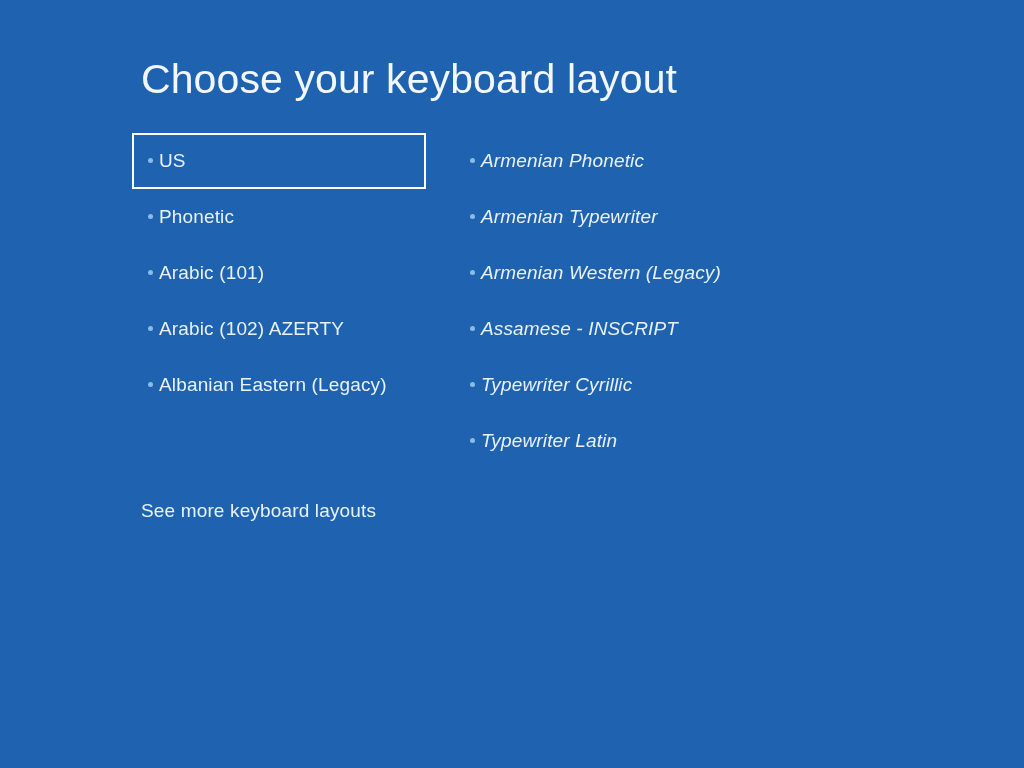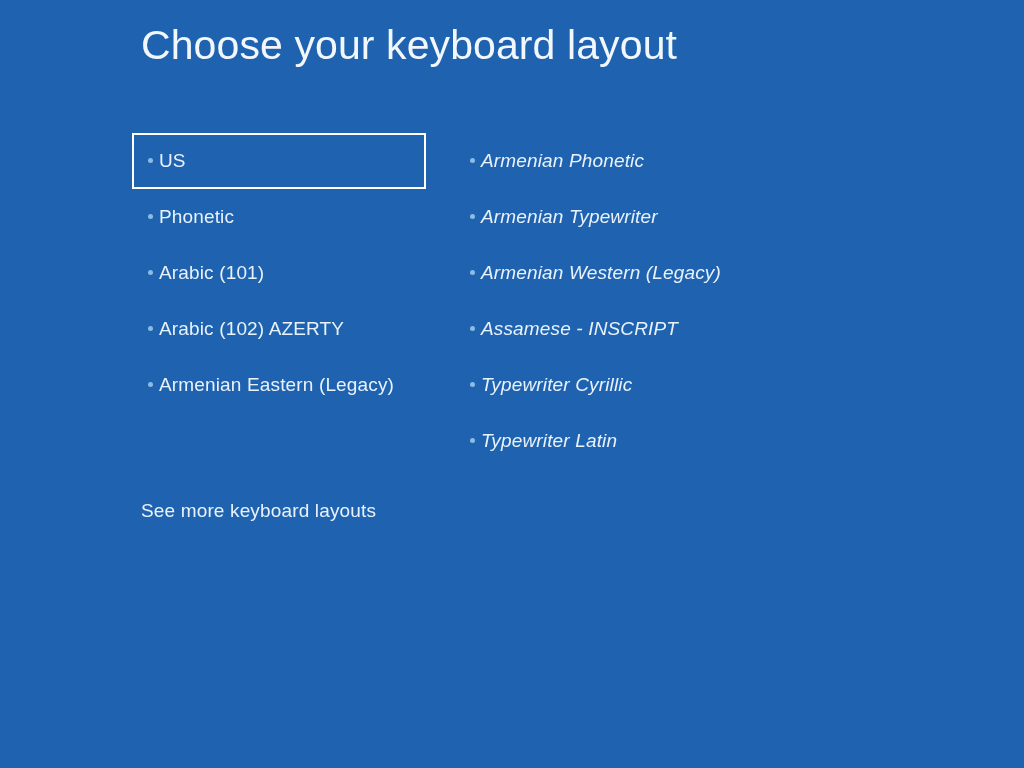--- a/index.html
+++ b/index.html
@@ -20,21 +20,21 @@
     position: relative;
     width: 1024px;
     height: 768px;
     background: #1f63b0;
   }
 
   
   .page-title {
     position: absolute;
     left: 141px;
-    top: 22px;
+    top: 56px;
     font-size: 41px;
     font-weight: 300;
     letter-spacing: 0.1px;
     color: #f2f7fc;
     white-space: nowrap;
     line-height: 1.16;
   }
 
   
   .layout-columns {
@@ -121,21 +121,21 @@
         <div class="layout-item">
           <span class="item-bullet"></span>
           <span class="item-label">Arabic (101)</span>
         </div>
         <div class="layout-item">
           <span class="item-bullet"></span>
           <span class="item-label">Arabic (102) AZERTY</span>
         </div>
         <div class="layout-item">
           <span class="item-bullet"></span>
-          <span class="item-label">Armenian Eastern (Legacy)</span>
+          <span class="item-label">Albanian Eastern (Legacy)</span>
         </div>
       </div>
 
     <div class="column column-right" id="col-right">
         <div class="layout-item">
           <span class="item-bullet"></span>
           <span class="item-label">Armenian Phonetic</span>
         </div>
         <div class="layout-item">
           <span class="item-bullet"></span>

